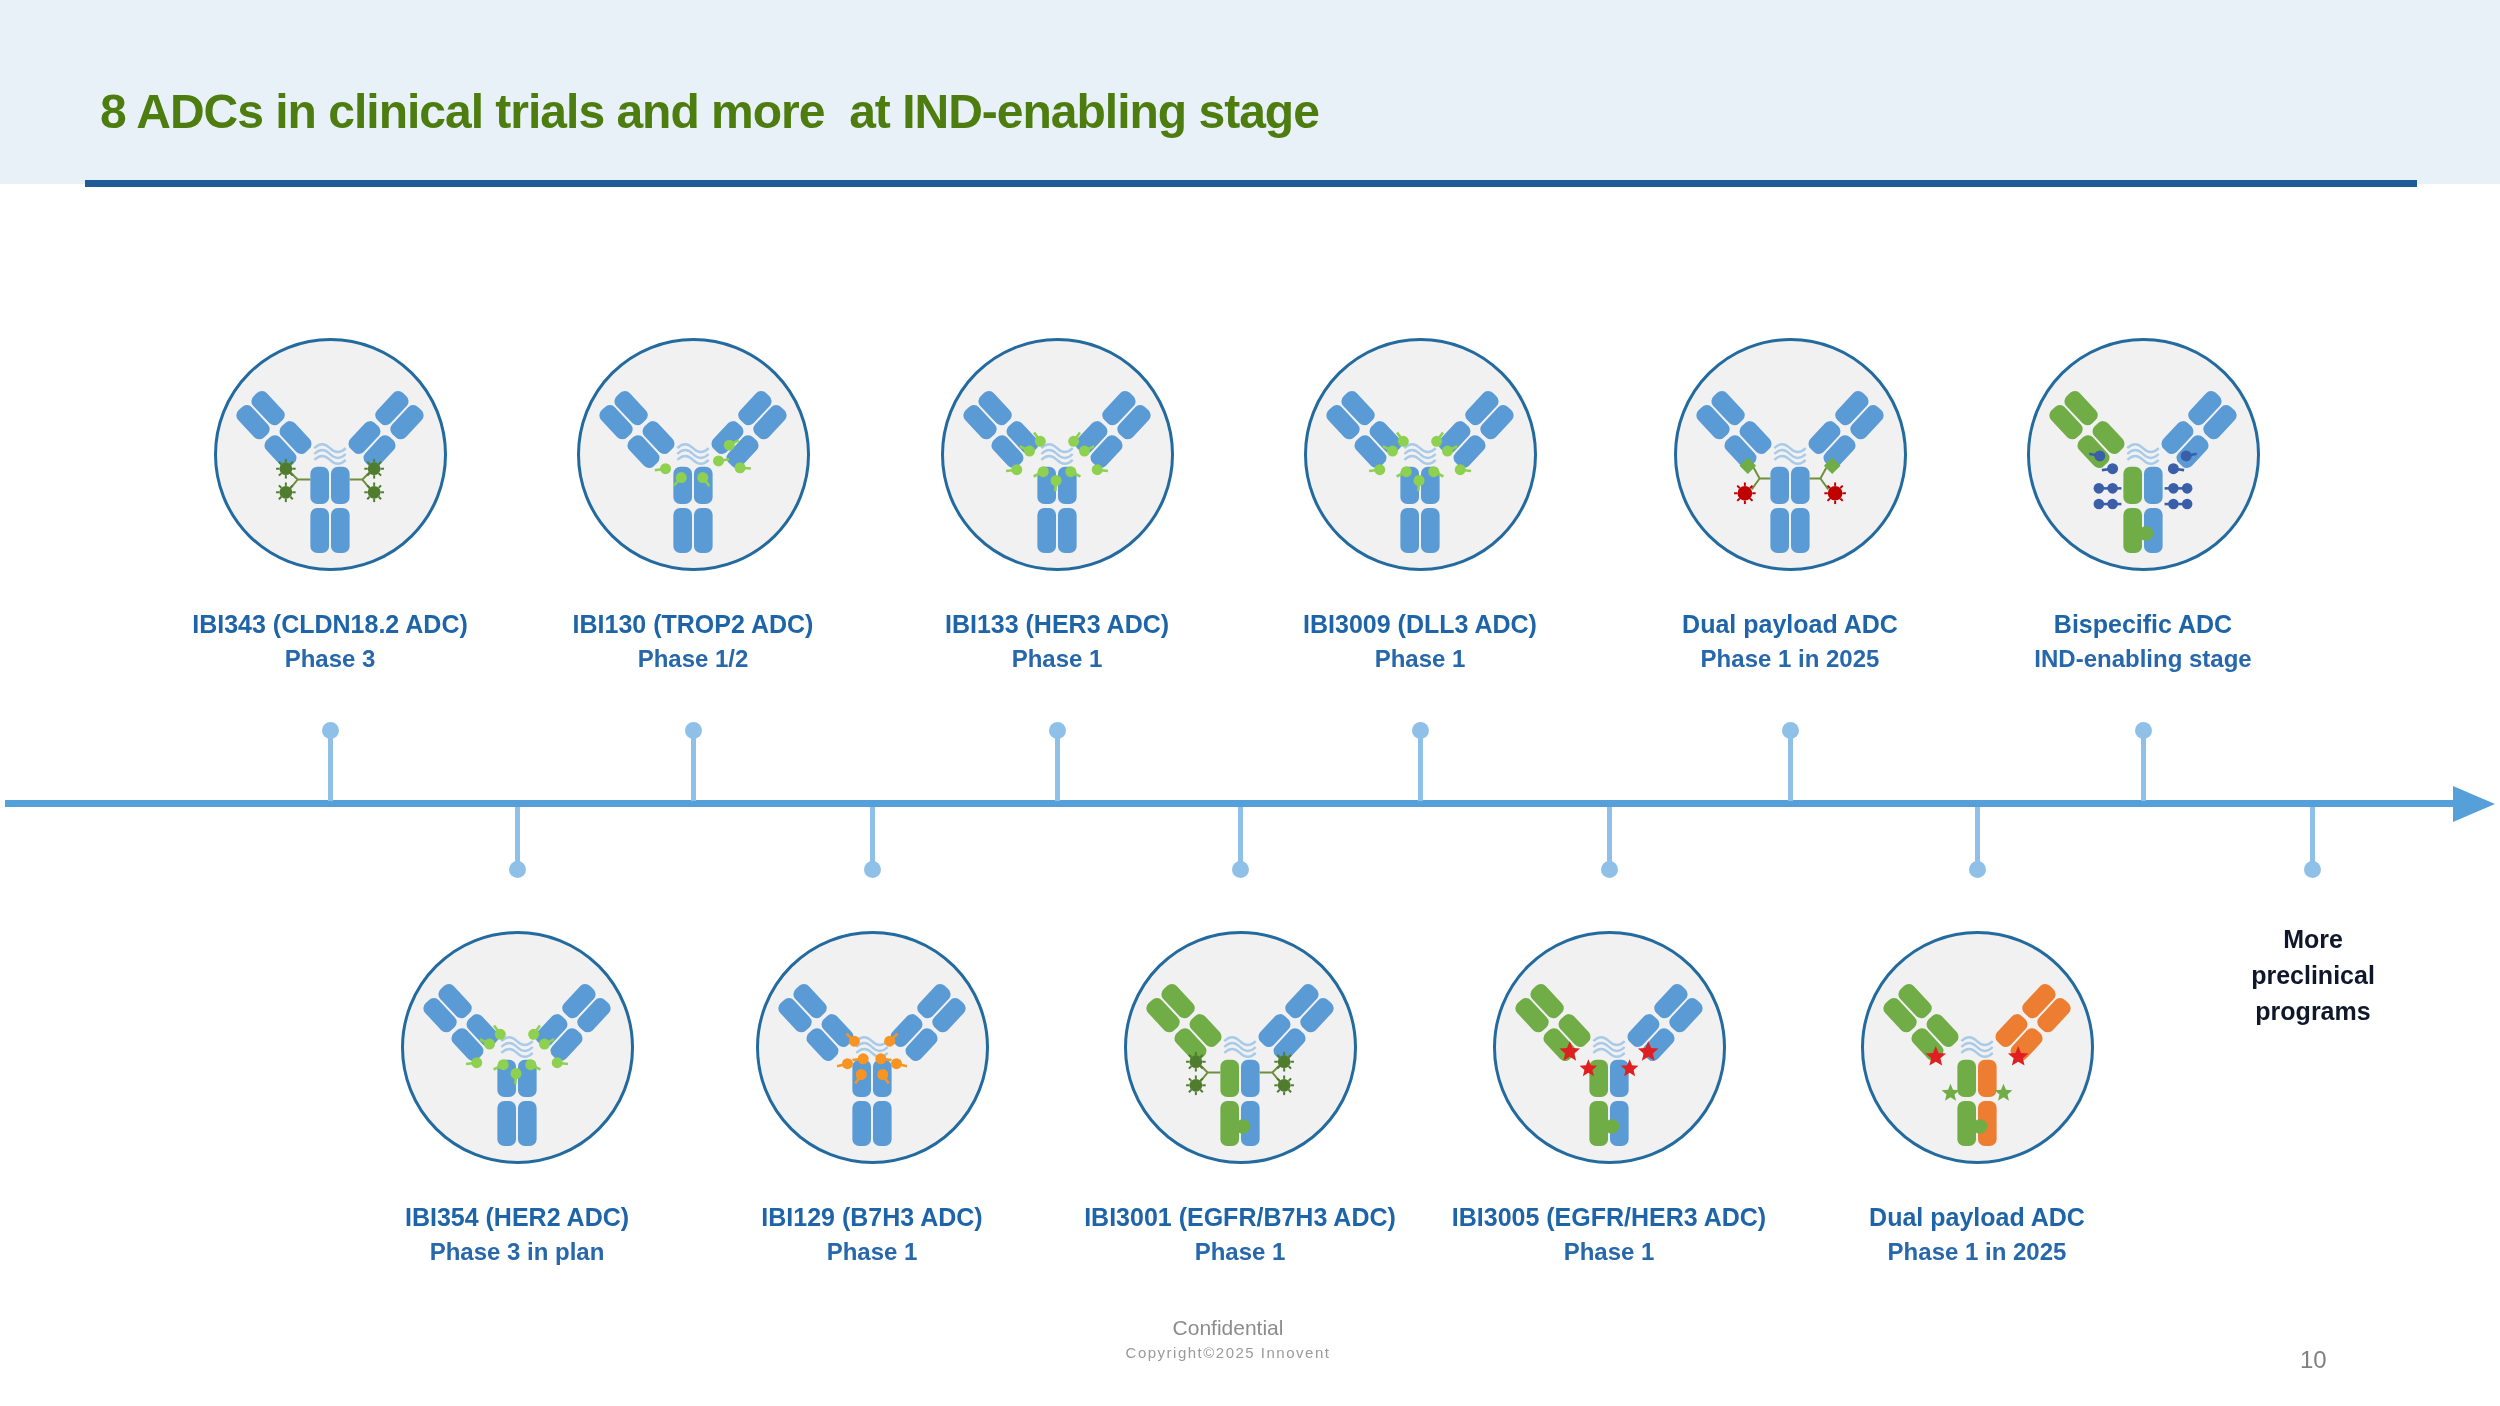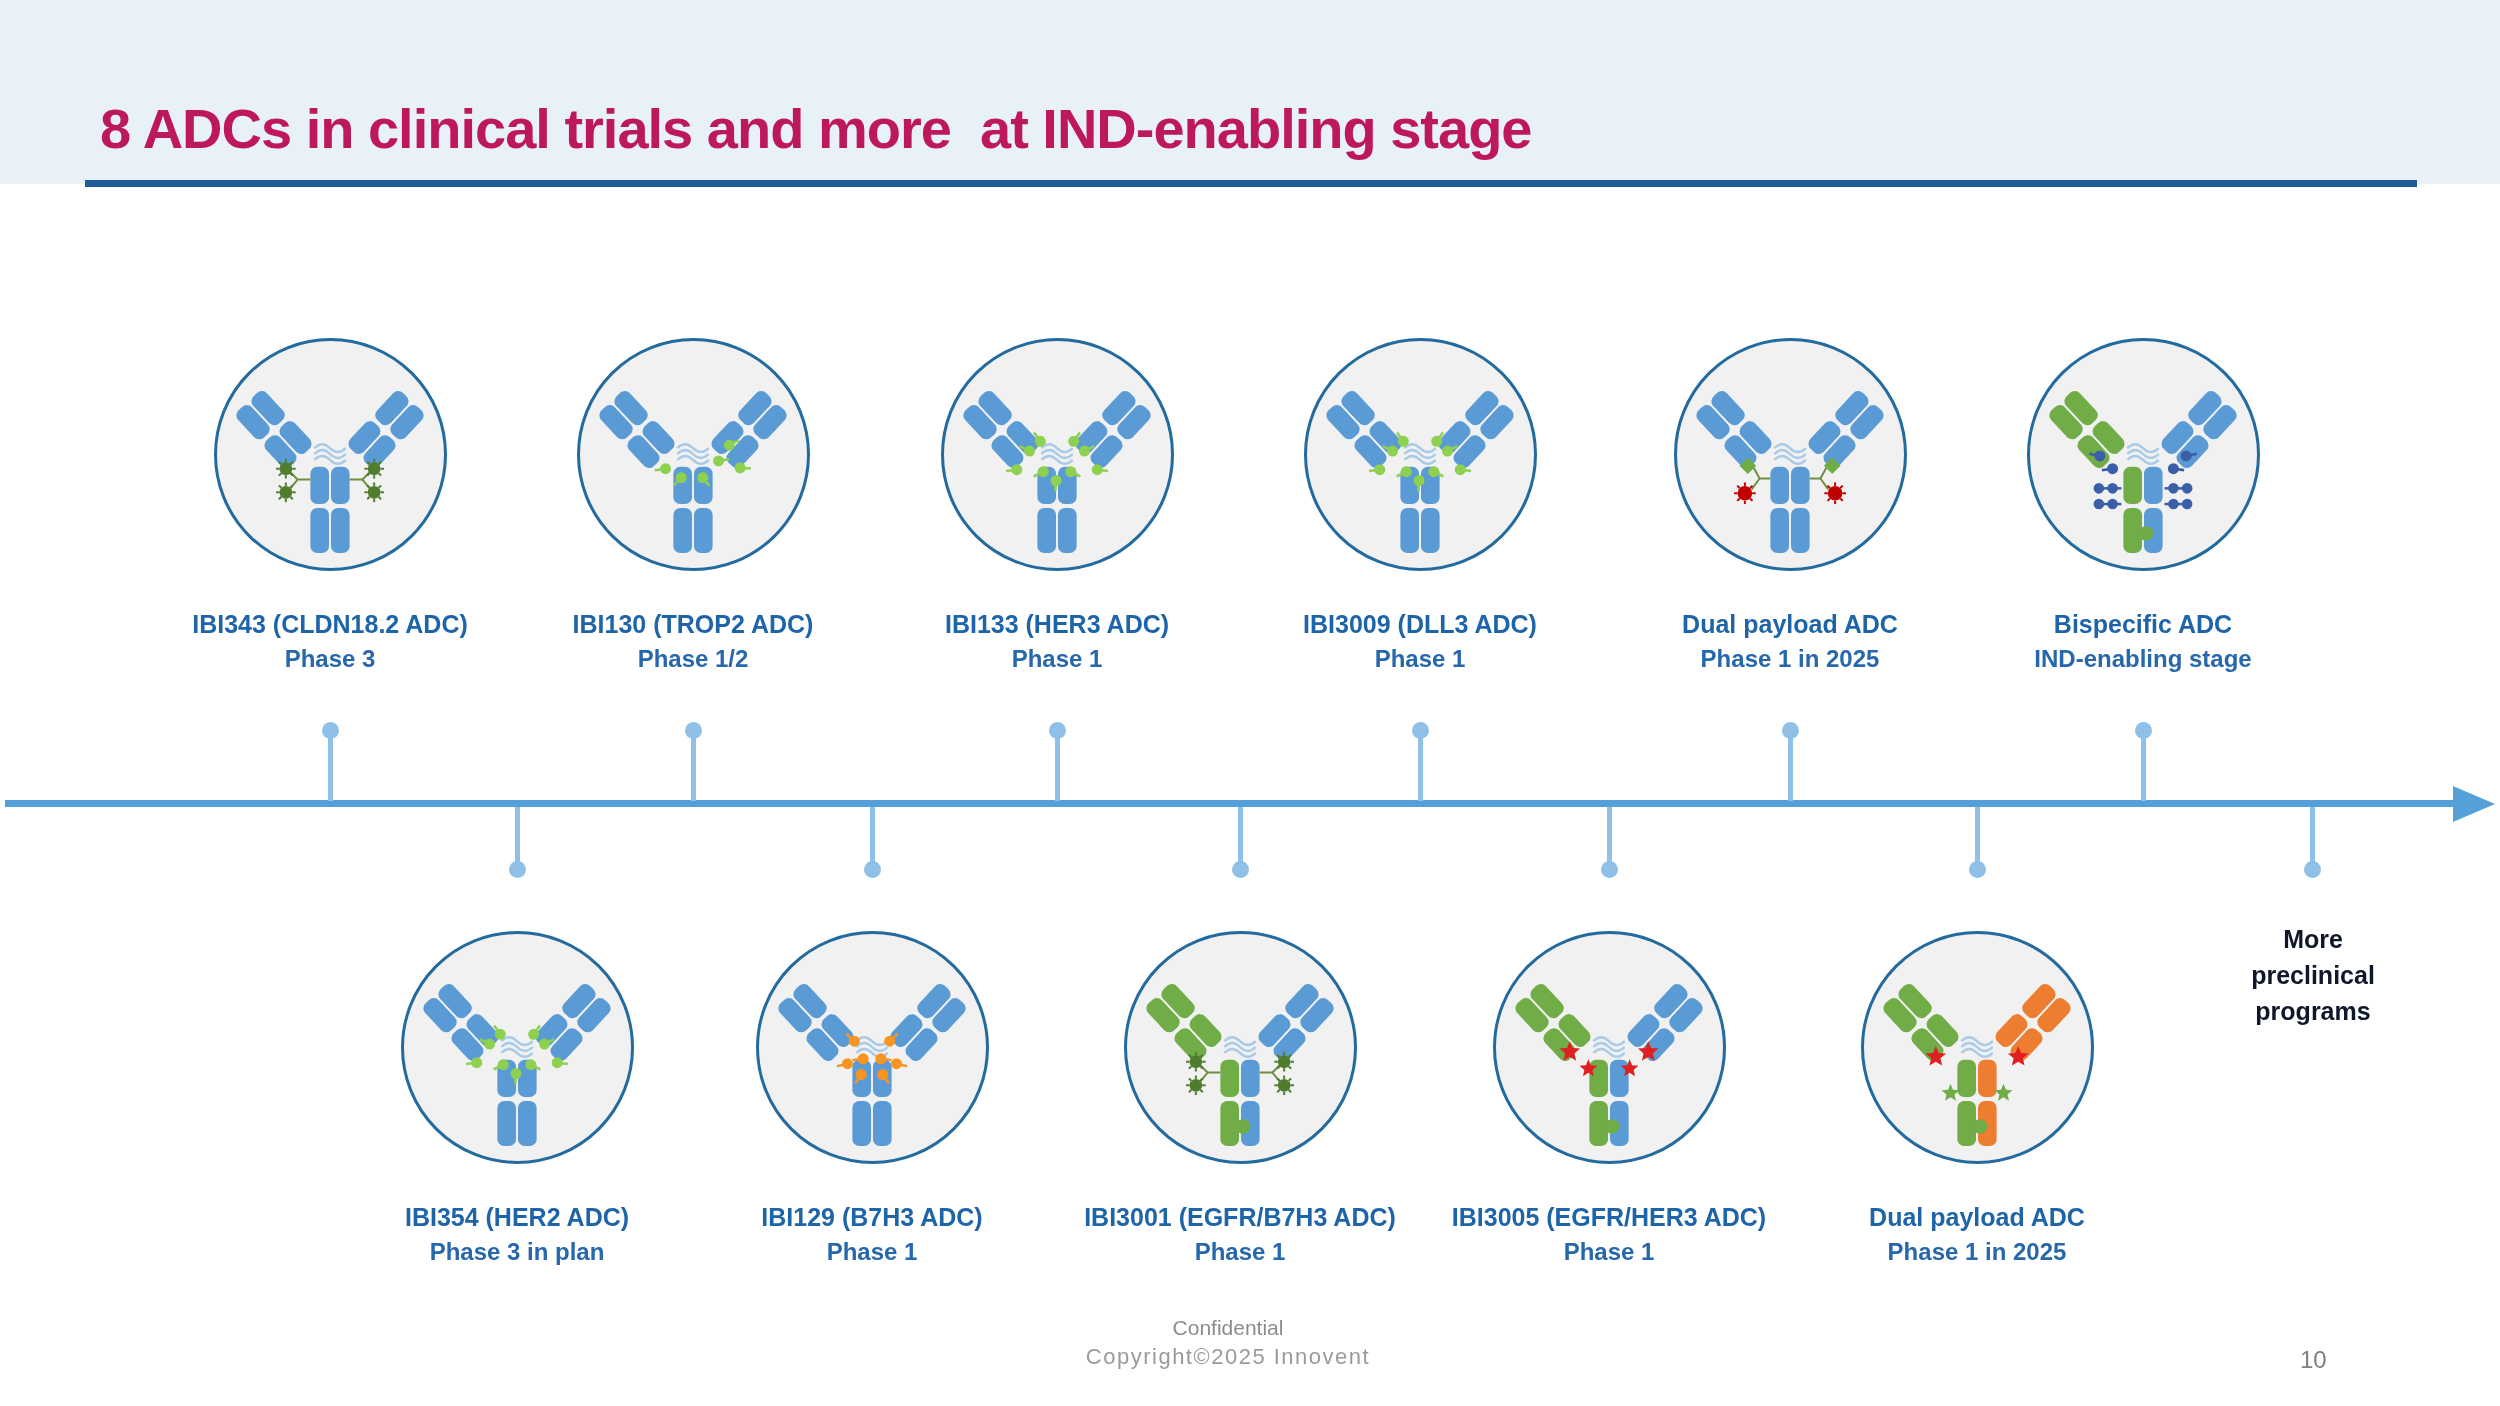--- a/index.html
+++ b/index.html
@@ -2,22 +2,22 @@
 <html><head>
 <meta charset="utf-8">
 <style>
   html,body { margin:0; padding:0; background:#fff; }
   .stage {
     position:relative; width:2500px; height:1406px; background:#ffffff;
     font-family:"Liberation Sans", sans-serif; overflow:hidden;
   }
   .header-band { position:absolute; left:0; top:0; width:2500px; height:184px; background:#e8f1f8; }
   .title {
-    position:absolute; left:100px; top:96px; font-size:56px; font-weight:bold;
-    color:#be185d; white-space:pre; letter-spacing:-1px;
+    position:absolute; left:100px; top:84px; font-size:48px; font-weight:bold;
+    color:#4d7c0f; white-space:pre; letter-spacing:-1px;
   }
   .title-rule { position:absolute; left:85px; top:180px; width:2332px; height:7px; background:#1f5c97; }
 
   
   .tl-line { position:absolute; left:5px; top:800px; width:2452px; height:7px; background:#55a0d8; }
   .tl-arrow {
     position:absolute; left:2453px; top:786px; width:0; height:0;
     border-left:42px solid #55a0d8; border-top:18px solid transparent; border-bottom:18px solid transparent;
   }
   .stem { position:absolute; width:5px; background:#8fc0e7; }
@@ -53,21 +53,21 @@
     position:absolute; left:88px; top:1294px; font-size:62px; color:#2160ac;
     letter-spacing:2px; display:flex; align-items:center; line-height:1;
   }
   .logo-o {
     display:inline-block; width:42px; height:42px; border-radius:50%; box-sizing:border-box;
     border:9px solid #2aa9e0; border-bottom-color:#1b6fb4; border-left-color:#53c3f1;
     transform:rotate(-35deg); margin:6px 3px 0 3px;
   }
   .confidential-block { position:absolute; left:1028px; top:1316px; width:400px; text-align:center; }
   .confidential { font-size:21px; color:#8c8c8c; }
-  .copyright { font-size:22px; color:#9a9a9a; letter-spacing:1.5px; margin-top:4px;text-align:center; }
+  .copyright { font-size:15px; color:#9a9a9a; letter-spacing:1.5px; margin-top:4px;text-align:center; }
   .page-number { position:absolute; left:2300px; top:1346px; font-size:24px; color:#808080; }
 </style>
 </head>
 <body>
 
 <div class="stage">
   <div class="header-band"></div>
   <div class="title">8 ADCs in clinical trials and more  at IND-enabling stage</div>
   <div class="title-rule"></div>
 

